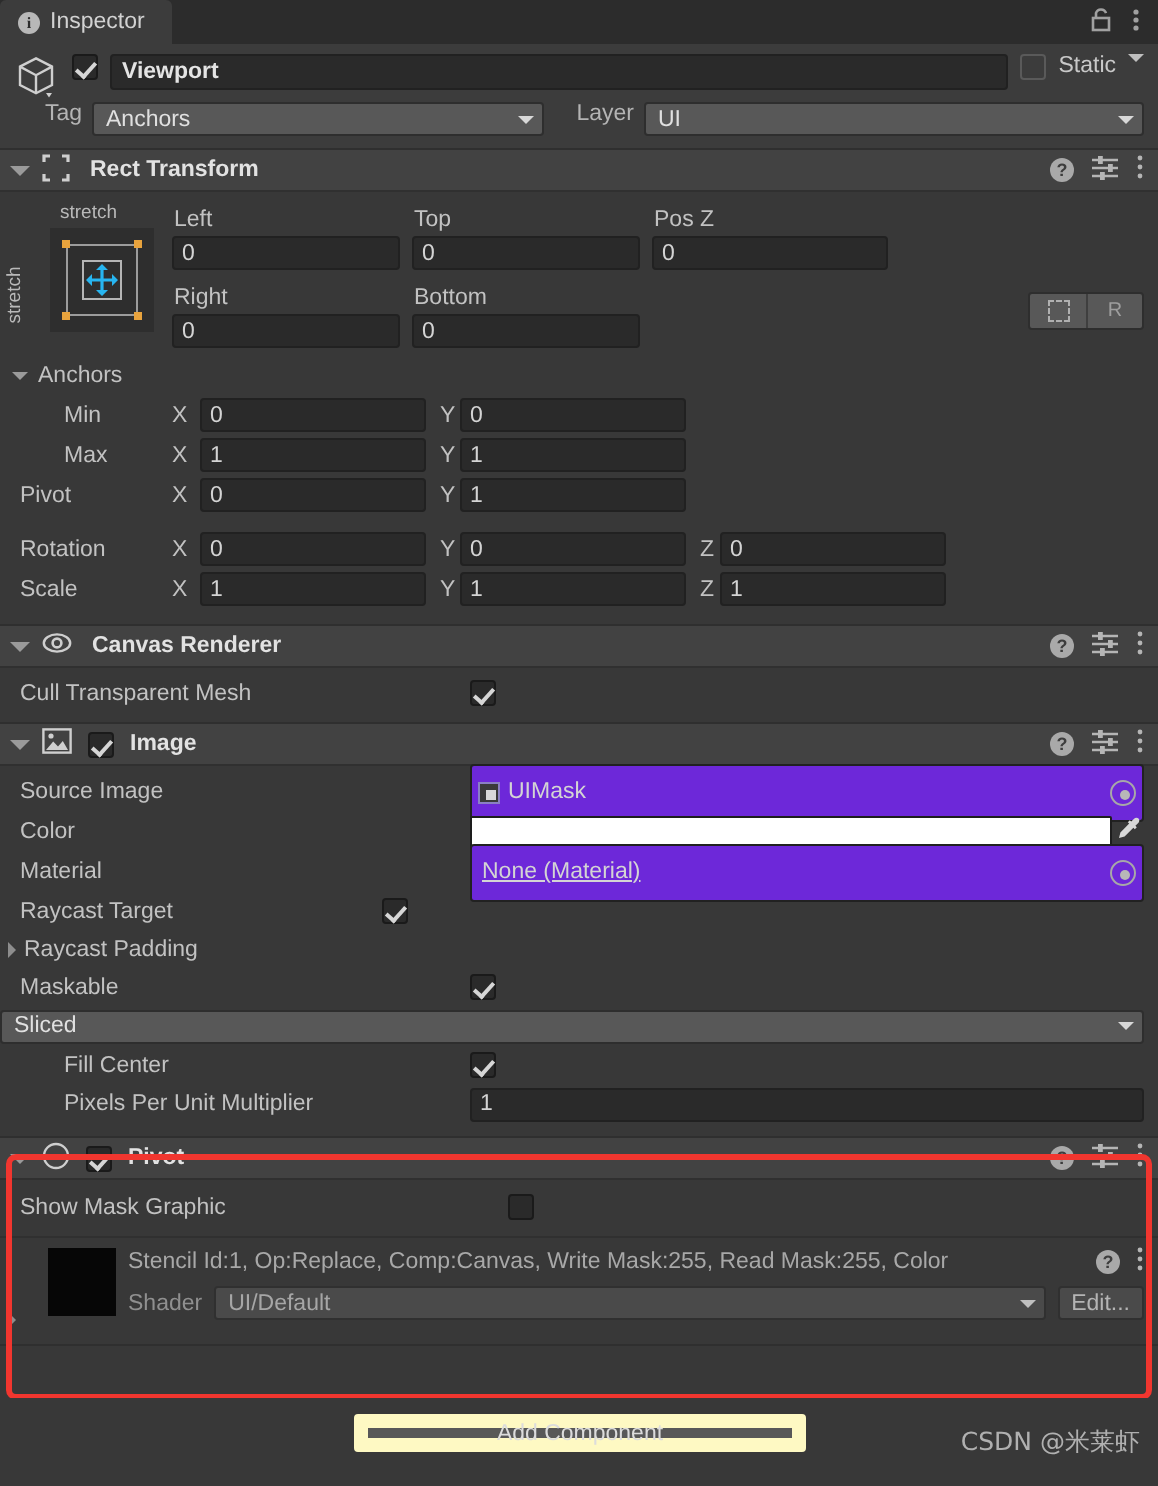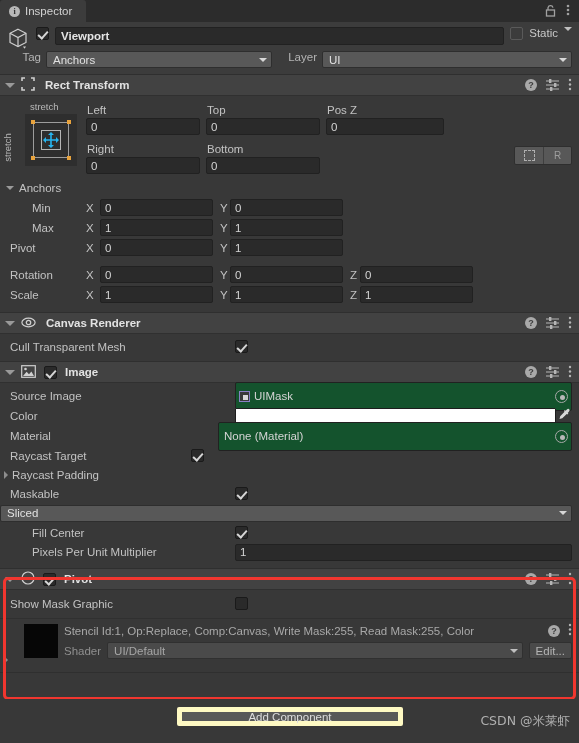--- a/index.html
+++ b/index.html
@@ -156,21 +156,21 @@
   .bp-dash { width: 11px; height: 11px; border: 1px dashed #b0b0b0; }
 
   .anchors-foldout { display: flex; align-items: center; gap: 5px; padding-left: 6px; height: 19px; }
 
   .xy-row { display: flex; align-items: center; height: 19px; margin-top: 1px; }
   .xy-lbl { width: 86px; }
   .xy-grp { display: flex; align-items: center; gap: 3px; }
 
   
   .obj-field {
-    background: #14532d; border: 1px solid #212121; border-radius: 2px;
+    background: #6d28d9; border: 1px solid #212121; border-radius: 2px;
     height: 29px; display: flex; align-items: center;
     padding: 0 3px 0 3px; color: #d4d4d4; font-size: 11.5px; gap: 4px;
   }
   .obj-thumb {
     width: 11px; height: 11px; background: #3a3a3a;
     border: 1px solid #8a7fc4; flex: none; position: relative;
   }
   .obj-thumb::after {
     content:""; position:absolute; left:3px; top:3px; width:5px; height:5px; background:#d9d9d9;
   }
@@ -213,21 +213,21 @@
   .edit-btn {
     height: 17px; background: #4a4a4a; border: 1px solid #303030; border-radius: 2px;
     display: flex; align-items: center; padding: 0 6px; color: #b4b4b4; font-size: 11.5px; justify-content: flex-end;
   }
   .mat-foldout-left { width: 12px; display:flex; align-items:flex-end; padding-bottom:8px; padding-left:4px;}
 
   
   .footer { position: absolute; left: 0; right: 0; bottom: 0; height: 44px; background: #383838; }
   .add-comp-btn {
     position: absolute; left: 177px; top: 8px; width: 226px; height: 19px;
-    background: #585858; border: 5px solid #fef9c3; border-radius: 2px;
+    background: #585858; border: 7px solid #fef9c3; border-radius: 2px;
     display: flex; align-items: center; justify-content: center;
     color: #dcdcdc; font-size: 11.5px;
   }
   .watermark {
     position: absolute; right: 9px; top: 14px;
     color: #b0b0b0; font-size: 12.5px;
     font-family: "DejaVu Sans", sans-serif;
   }
   .sep { height: 1px; background: #2f2f2f; }
 </style>
@@ -544,23 +544,23 @@
       <span class="color-field" style="flex:1;">
         <span style="flex:1;"></span>
       </span>
       <span class="eyedrop">
         <svg width="13" height="13" viewBox="0 0 13 13">
             <path d="M11.5 1.5a1.8 1.8 0 0 0-2.6 0L7.6 2.8 6.9 2.1 5.9 3.1l.7.7-4.4 4.4L1.5 11l2.8-.7 4.4-4.4.7.7 1-1-.7-.7 1.3-1.3a1.8 1.8 0 0 0 0-2.6z" fill="#d8d8d8"></path>
           </svg>
       </span>
     </div>
     <div class="row tall">
-      <span class="lbl i0" style="width:218px;">Material</span>
+      <span class="lbl i0" style="width:235px;">Material</span>
       <span class="obj-field" style="flex:1;">
-        <span style="padding-left:2px;">None (Material)</span>
+        <span style="padding-left:2px;text-decoration:underline;">None (Material)</span>
         <span class="obj-pick"></span>
       </span>
     </div>
     <div class="row">
       <span class="lbl i0" style="width:191px;">Raycast Target</span>
       <span class="cb checked"></span>
     </div>
     <div class="row">
       <span style="display:flex;align-items:center;gap:4px;padding-left:4px;">
         <span class="foldout closed small"></span>
@@ -615,21 +615,21 @@
         <svg width="4" height="13" viewBox="0 0 4 13">
             <circle cx="2" cy="2" r="1.2" fill="#b5b5b5"></circle>
             <circle cx="2" cy="6.5" r="1.2" fill="#b5b5b5"></circle>
             <circle cx="2" cy="11" r="1.2" fill="#b5b5b5"></circle>
           </svg>
       </span>
     </span>
   </div>
   <div class="body" style="padding:4px 0 5px 0;">
     <div class="row">
-      <span class="lbl i0" style="width:235px;">Show Mask Graphic</span>
+      <span class="lbl i0" style="width:254px;">Show Mask Graphic</span>
       <span class="cb"></span>
     </div>
   </div>
 
   <div class="matrow">
     <div class="mat-foldout-left">
       <span class="foldout closed small"></span>
     </div>
     <div class="mat-swatch"></div>
     <div class="mat-right">

